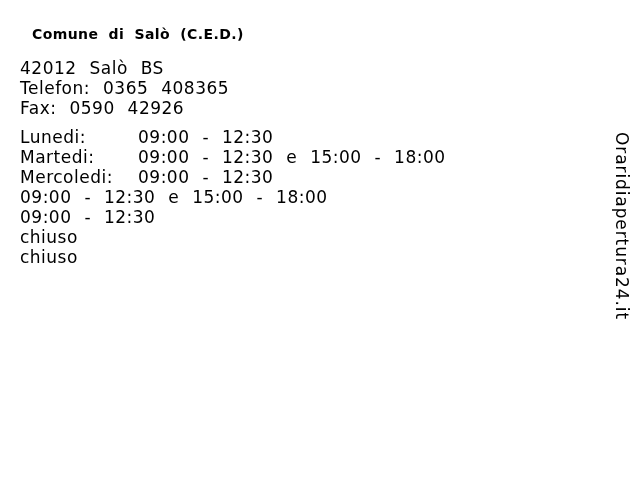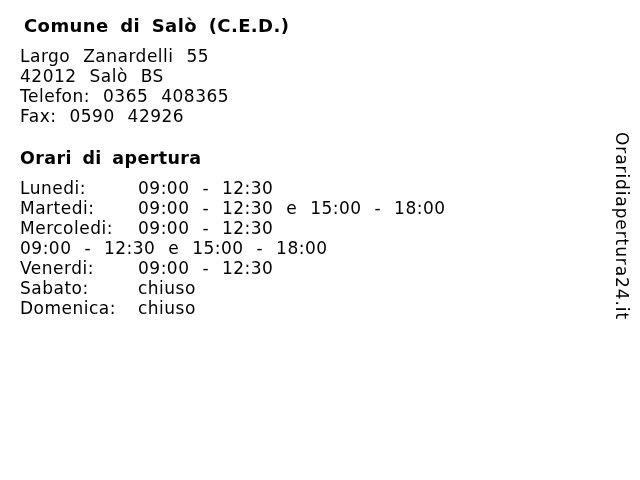--- a/index.html
+++ b/index.html
@@ -15,22 +15,22 @@
     font-family: "DejaVu Sans", "Liberation Sans", sans-serif;
     overflow: hidden;
   }
   .content {
     position: absolute;
     left: 20px;
     top: 10px;
     right: 40px;
   }
   .title {
-    margin: 4px;
-    font-size: 18px;
+    margin: 12px;
+    font-size: 14px;
     font-weight: bold;
     line-height: 24px;
     word-spacing: 5px;
     letter-spacing: 0.4px;
     white-space: nowrap;
   }
   .info {
     margin-top: 8px;
   }
   .info-line {
@@ -81,54 +81,49 @@
 </style>
 </head>
 <body>
 
 <div class="page">
   <div class="content">
 
     <h1 class="title">Comune di Salò (C.E.D.)</h1>
 
     <div class="info">
-      <div class="info-line">Largo Zanardelli 55</div>
       <div class="info-line">42012 Salò BS</div>
       <div class="info-line"><span>Telefon:</span><span class="val">0365 408365</span></div>
       <div class="info-line"><span>Fax:</span><span class="val">0590 42926</span></div>
     </div>
 
-    <h2 class="hours-heading">Orari di apertura</h2>
 
     <div class="hours">
       <div class="hour-row">
           <span class="day">Lunedi:</span>
           <span class="time">09:00 - 12:30</span>
         </div>
       <div class="hour-row">
           <span class="day">Martedi:</span>
           <span class="time">09:00 - 12:30 e 15:00 - 18:00</span>
         </div>
       <div class="hour-row">
           <span class="day">Mercoledi:</span>
           <span class="time">09:00 - 12:30</span>
         </div>
       <div class="hour-row">
           <span class="time">09:00 - 12:30 e 15:00 - 18:00</span>
         </div>
       <div class="hour-row">
-          <span class="day">Venerdi:</span>
           <span class="time">09:00 - 12:30</span>
         </div>
       <div class="hour-row">
-          <span class="day">Sabato:</span>
           <span class="time">chiuso</span>
         </div>
       <div class="hour-row">
-          <span class="day">Domenica:</span>
           <span class="time">chiuso</span>
         </div>
     </div>
 
   </div>
 
   <div class="watermark">Oraridiapertura24.it</div>
 </div>
 
 </body></html>

